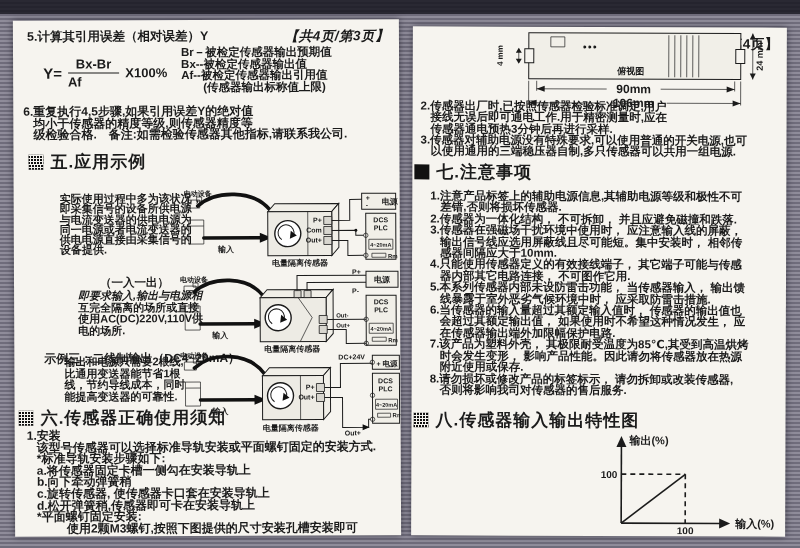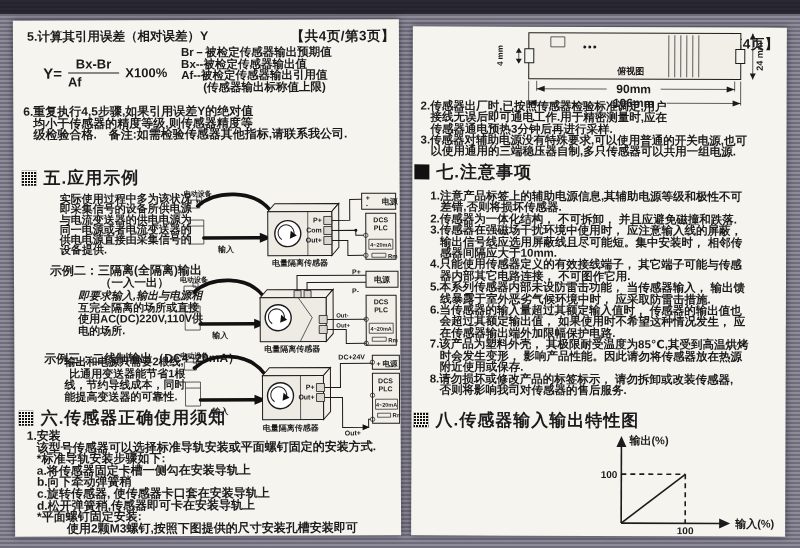--- a/index.html
+++ b/index.html
@@ -47,21 +47,21 @@
   svg .dash{stroke:#1b1b1b;stroke-width:1.6;fill:none;stroke-dasharray:5 4;}
   svg .axis{stroke:#1b1b1b;stroke-width:1.6;fill:none;}
 </style>
 </head>
 <body>
 
 <div class="scene">
   <div class="top-band"></div>
 
   <div class="page page-left">
-    <div class="badge" style="right:4px;top:8px;">【共4页/第3页】</div>
+    <div class="badge" style="right:10px;top:8px;font-style:italic;">【共4页/第3页】</div>
 
     <div class="abs tx" style="left:14px;top:8px;font-size:12.5px;">5.计算其引用误差（相对误差）Y</div>
 
     <div class="abs formula" style="left:30px;top:36px;">
       <span class="lhs">Y=</span>
       <span class="frac">
         <span class="num">Bx-Br</span>
         <span class="den">Af</span>
       </span>
       <span class="rhs">X100%</span>
@@ -73,21 +73,21 @@
       <div>Af--被检定传感器输出引用值</div>
       <div class="ind2">(传感器输出标称值上限)</div>
     </div>
 
     <div class="abs" style="left:10px;top:86px;">
       <div class="tx s12">6.重复执行4,5步骤,如果引用误差Y的绝对值</div>
       <div class="tx s12 ind1">均小于传感器的精度等级,则传感器精度等</div>
       <div class="tx s12 ind1">级检验合格.　备注:如需检验传感器其他指标,请联系我公司.</div>
     </div>
 
-    <div class="abs sec-h" style="left:8px;top:130px;margin-top:16px;">
+    <div class="abs sec-h" style="left:15px;top:130px;">
       <span class="sq grid"></span>
       <span>五.应用示例</span>
     </div>
 
     <div class="abs" style="left:46px;top:173px;">
       <div class="tx s11">实际使用过程中多为该状况，</div>
       <div class="tx s11">即采集信号的设备所供电源</div>
       <div class="tx s11">与电流变送器的供电电源为</div>
       <div class="tx s11">同一电源或者电流变送器的</div>
       <div class="tx s11">供电电源直接由采集信号的</div>
@@ -131,21 +131,20 @@
       <text x="199" y="61.5" font-size="5.5" text-anchor="middle">4~20mA</text>
       <rect x="190" y="68" width="14" height="4" class="thin"></rect>
       <text x="206" y="73" font-size="6">Rm</text>
       <circle cx="184" cy="70" r="2.2" class="thin"></circle>
       <path class="wire" d="M 150,35 H 168 V 14 H 180"></path>
       <path class="wire" d="M 150,45 H 174 V 50 H 182"></path>
       <circle cx="174" cy="45" r="1.5" fill="#111"></circle>
       <path class="wire" d="M 150,55 H 166 V 70 H 182"></path>
     </svg>
 
-    <div class="abs tx" style="left:36px;top:242px;font-size:12px;">示例二：三隔离(全隔离)输出</div>
     <div class="abs tx" style="left:86px;top:255px;font-size:11.5px;">（一入一出）</div>
     <div class="abs" style="left:64px;top:270px;">
       <div class="tx s11" style="line-height:11.6px;font-style:italic;">即要求输入,输出与电源相</div>
       <div class="tx s11" style="line-height:11.6px;">互完全隔离的场所或直接</div>
       <div class="tx s11" style="line-height:11.6px;">使用AC(DC)220V,110V供</div>
       <div class="tx s11" style="line-height:11.6px;">电的场所.</div>
     </div>
 
     <svg class="abs" style="left:164px;top:248px;" width="222" height="88" viewBox="0 0 222 88">
       <text x="2" y="14" font-size="7">电动设备</text>
@@ -188,21 +187,21 @@
       <text x="203" y="63.5" font-size="5.5" text-anchor="middle">4~20mA</text>
       <rect x="194" y="70" width="14" height="4" class="thin"></rect>
       <text x="210" y="75" font-size="6">Rm</text>
       <circle cx="188" cy="76" r="2.2" class="thin"></circle>
       <text x="114" y="84" font-size="8" text-anchor="middle">电量隔离传感器</text>
     </svg>
 
     <div class="abs tx" style="left:30px;top:330px;font-size:12px;">示例三：二线制输出（DC4~20mA）</div>
     <div class="abs" style="left:50px;top:336px;">
       <div class="tx s11" style="line-height:11.6px;">输出和电源只需要2根线,</div>
-      <div class="tx s11" style="line-height:11.6px;text-align:right;">比通用变送器能节省1根</div>
+      <div class="tx s11" style="line-height:11.6px;">比通用变送器能节省1根</div>
       <div class="tx s11" style="line-height:11.6px;">线，节约导线成本，同时</div>
       <div class="tx s11" style="line-height:11.6px;">能提高变送器的可靠性.</div>
     </div>
 
     <svg class="abs" style="left:164px;top:326px;" width="222" height="92" viewBox="0 0 222 92">
       <text x="2" y="12" font-size="7">电动设备</text>
       <rect x="6" y="16" width="12" height="8" class="thin"></rect>
       <rect x="15" y="13" width="5" height="4" class="thin"></rect>
       <path class="thick" d="M 16,22 C 34,6 70,6 86,28 L 97,42"></path>
       <polygon points="93,38 102,48 91,50" fill="#111"></polygon>

